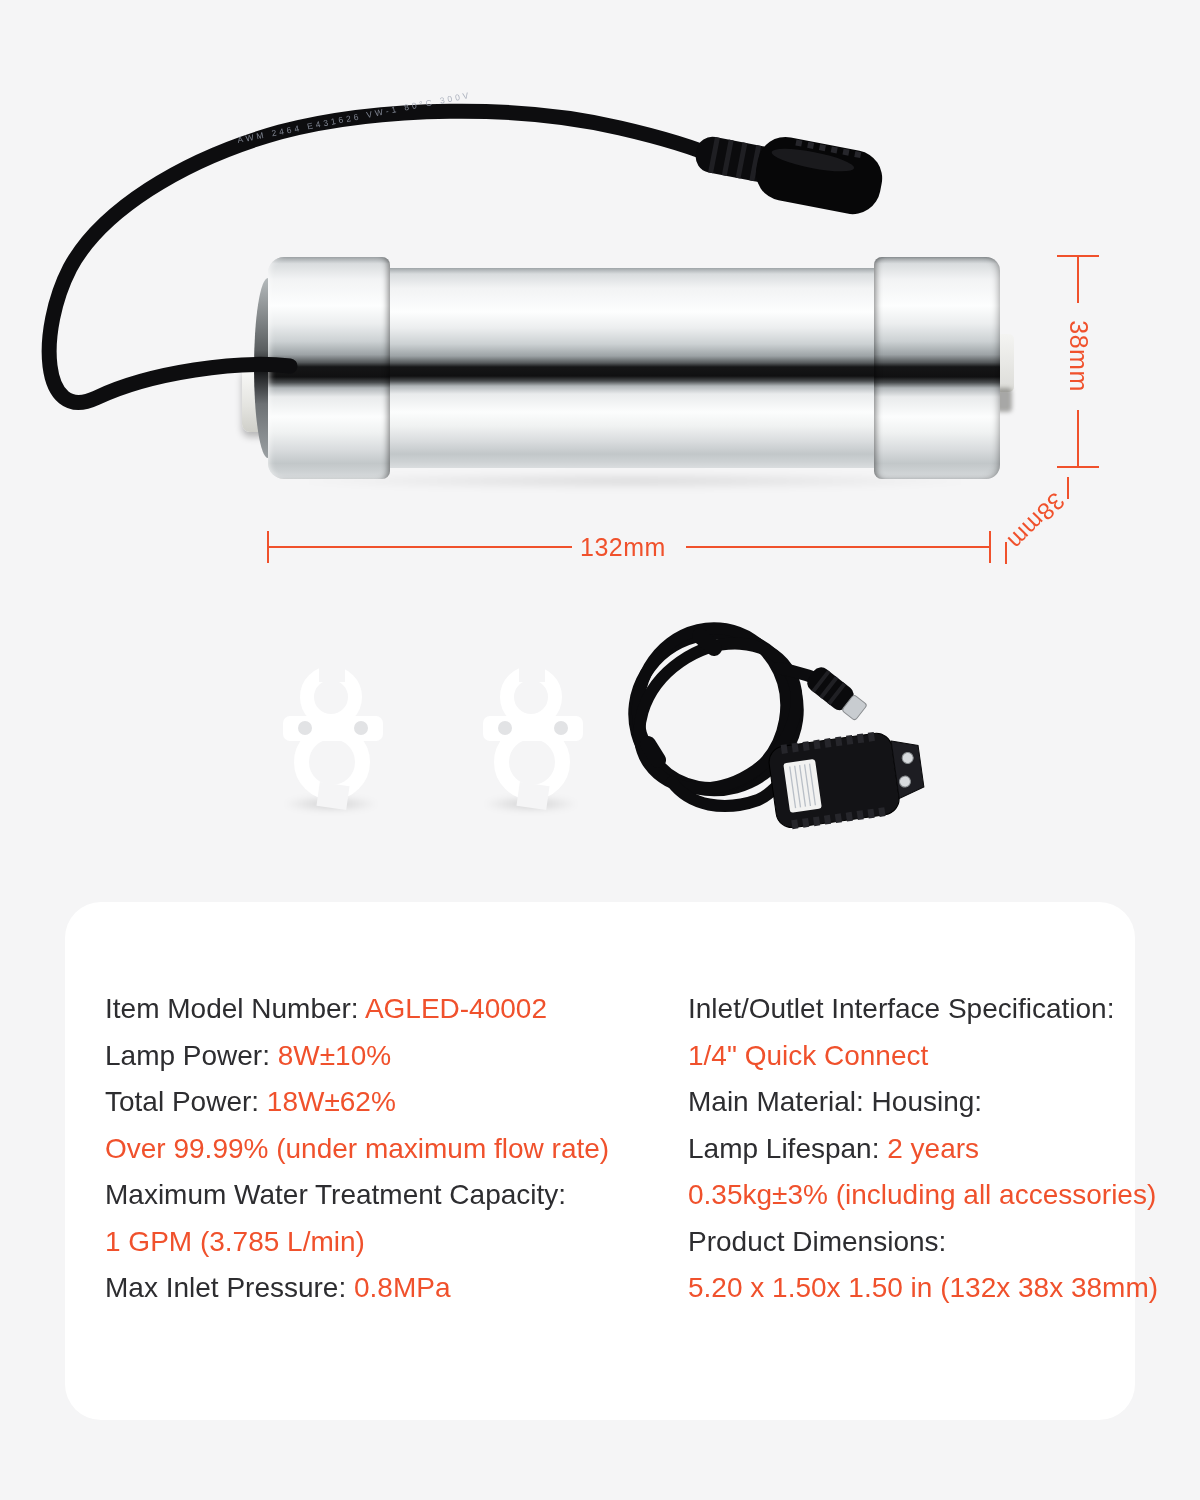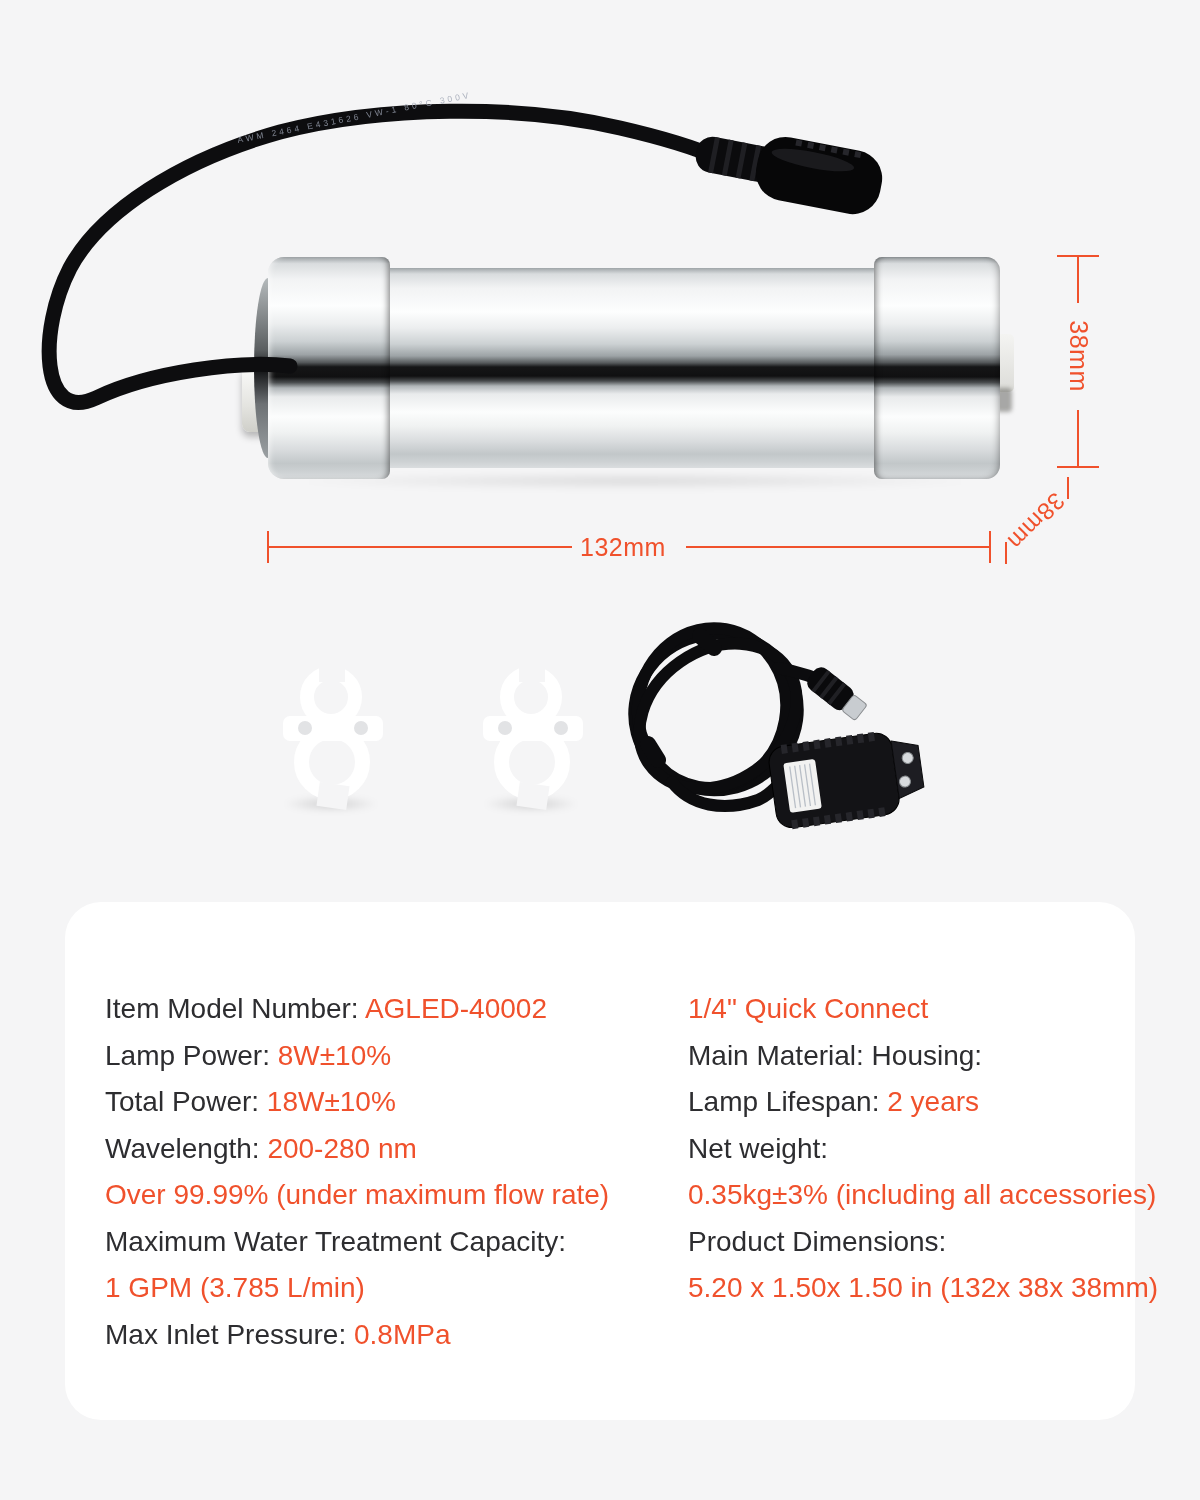--- a/index.html
+++ b/index.html
@@ -168,31 +168,30 @@
     <div class="notch notch-top"></div>
     <div class="notch notch-bottom"></div>
     <div class="hole hole-l"></div>
     <div class="hole hole-r"></div>
   </div>
 
   <div class="abs spec-card">
     <div>
         <div class="spec-line"><span class="lbl">Item Model Number: </span><span class="val">AGLED-40002</span></div>
         <div class="spec-line"><span class="lbl">Lamp Power: </span><span class="val">8W±10%</span></div>
-        <div class="spec-line"><span class="lbl">Total Power: </span><span class="val">18W±10%</span></div>
-        <div class="spec-line"><span class="lbl">Wavelength: </span><span class="val">200-280 nm</span></div>
+        <div class="spec-line"><span class="lbl">Total Power: </span><span class="val">18W±62%</span></div>
         <div class="spec-line"><span class="val">Over 99.99% (under maximum flow rate)</span></div>
         <div class="spec-line"><span class="lbl">Maximum Water Treatment Capacity:</span></div>
         <div class="spec-line"><span class="val">1 GPM (3.785 L/min)</span></div>
         <div class="spec-line"><span class="lbl">Max Inlet Pressure: </span><span class="val">0.8MPa</span></div>
       </div>
     <div>
+        <div class="spec-line"><span class="lbl">Inlet/Outlet Interface Specification:</span></div>
         <div class="spec-line"><span class="val">1/4" Quick Connect</span></div>
         <div class="spec-line"><span class="lbl">Main Material: Housing:</span></div>
         <div class="spec-line"><span class="lbl">Lamp Lifespan: </span><span class="val">2 years</span></div>
-        <div class="spec-line"><span class="lbl">Net weight:</span></div>
         <div class="spec-line"><span class="val">0.35kg±3% (including all accessories)</span></div>
         <div class="spec-line"><span class="lbl">Product Dimensions:</span></div>
         <div class="spec-line"><span class="val">5.20 x 1.50x 1.50 in (132x 38x 38mm)</span></div>
       </div>
   </div>
 
 </div>
 
 </body></html>

